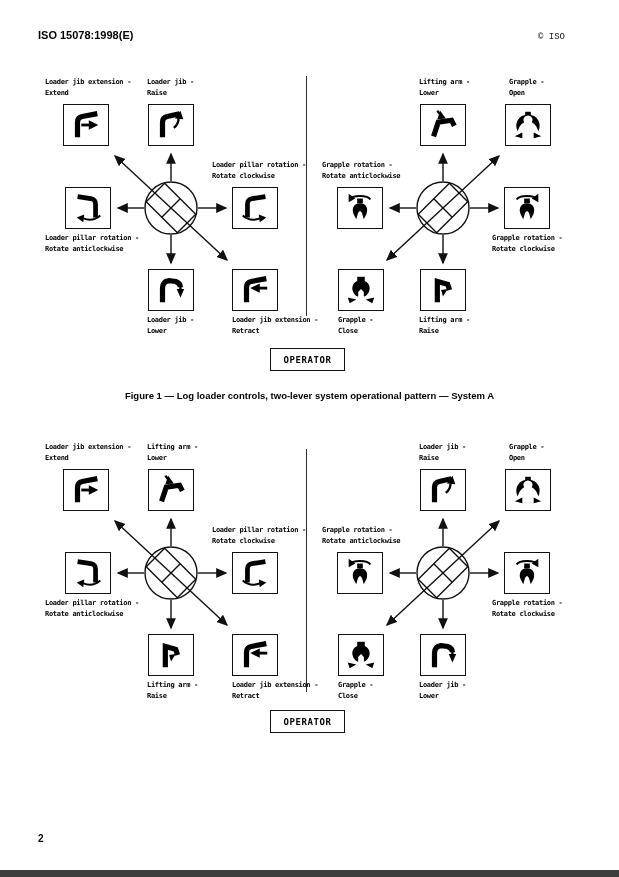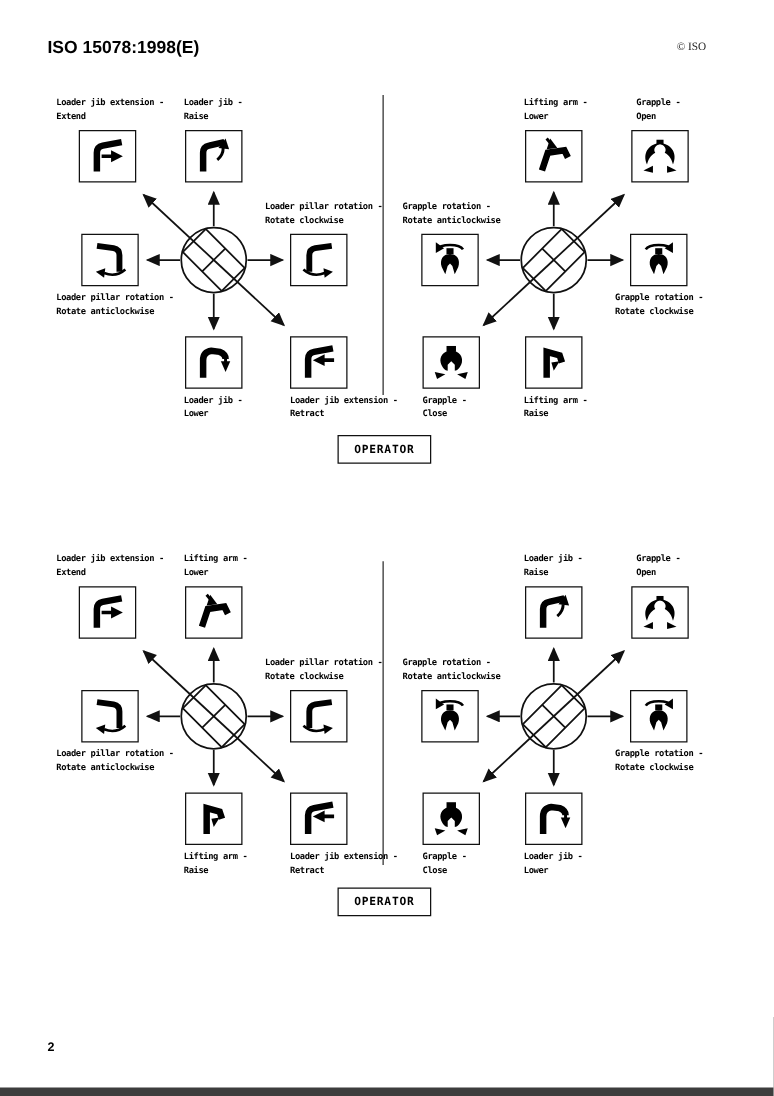--- a/index.html
+++ b/index.html
@@ -3,25 +3,25 @@
 <meta charset="utf-8">
 <style>
   html,body { margin:0; padding:0; background:#888; }
   .page {
     position:relative; width:619px; height:877px; margin:0 auto;
     background:#fff; overflow:hidden;
     font-family:"DejaVu Sans Mono", monospace; color:#000;
   }
   .hdr-left {
     position:absolute; left:38px; top:29px;
-    font-family:"Liberation Sans", sans-serif; font-weight:bold; font-size:14px;text-align:center;
+    font-family:"Liberation Sans", sans-serif; font-weight:bold; font-size:11px;text-align:center;
   }
   .hdr-right {
     position:absolute; right:54px; top:32px;
-    font-family:Liberation Serif, serif; font-size:9px; color:#222;
+    font-family:Liberation Mono, monospace; font-size:9px; color:#222;
   }
   .divider { position:absolute; width:1.4px; background:#2e2e2e; }
   .diagram { position:absolute; width:280px; height:280px;text-decoration:underline; }
   .diagram svg.base { position:absolute; left:0; top:0; }
   .cell-box {
     position:absolute; width:46px; height:42px; box-sizing:border-box;
     border:1.4px solid #111; background:#fff;
     display:flex; align-items:center; justify-content:center;
   }
   .cell-label {
@@ -205,20 +205,21 @@
           <path d="M12 31 L12 9 L23 12 L25 18" fill="none" stroke="#000" stroke-width="5.5"></path>
           <path d="M16 18 L18 25 L23 17 Z" fill="#000"></path>
         </svg>
       </div>
       <div class="cell-label" style="left: 116px; top: 247px;">Lifting arm -
 Raise</div>
     </div>
   <div class="operator" style="left:270px; top:348px">
     <span>OPERATOR</span>
   </div>
+  <div class="caption" style="top:390px">Figure 1 — Log loader controls, two-lever system operational pattern — System A</div>
 
   <div class="divider" style="left:306px; top:449px; height:243px"></div>
   <div class="diagram" style="left:31px;  top:433px">
       <svg class="base" width="280" height="280" viewBox="0 0 280 280">
         <defs>
           <marker id="ah10" markerWidth="9" markerHeight="8" refX="7" refY="3.5" orient="auto">
             <path d="M0 0 L8 3.5 L0 7 Z" fill="#111"></path>
           </marker>
         </defs>
         <circle cx="140" cy="140" r="26" fill="#fff" stroke="#111" stroke-width="1.4"></circle>

